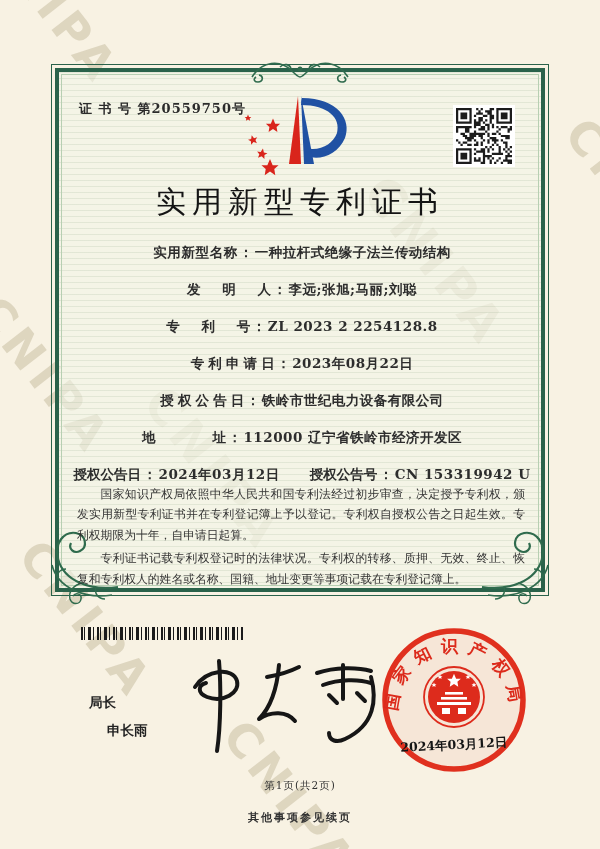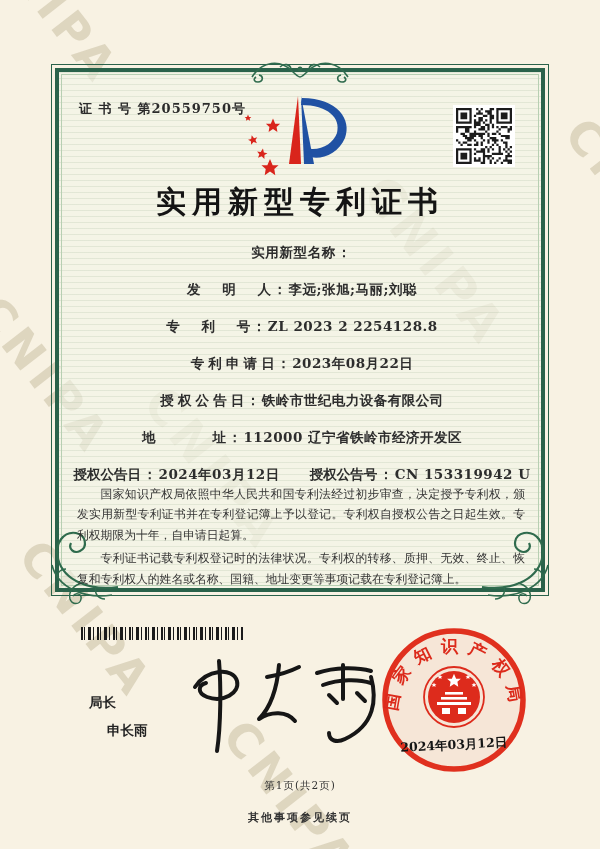--- a/index.html
+++ b/index.html
@@ -44,21 +44,21 @@
   .orn-bl  { left:-17px; bottom:-17px; }
   .orn-br  { right:-17px; bottom:-17px; transform:scaleX(-1); }
 
   
   .cert-no { position:absolute; left:20px; top:28px; font-size:13px; font-weight:600;
              letter-spacing:1px; color:#2b2b2b; }
   .logo { position:absolute; left:50%; top:16px; transform:translateX(-50%); }
   .qr { position:absolute; left:394px; top:33px; width:62px; height:62px;
         background:#fff; padding:3px; }
   .title { position:absolute; top:110px; width:100%; text-align:center;
-           font-size:30px; font-weight:700; letter-spacing:6px; color:#141414; }
+           font-size:30px; font-weight:400; letter-spacing:6px; color:#141414; }
 
   
   .fields { position:absolute; left:22px; right:18px; top:172px; }
   .frow { display:flex; align-items:baseline; height:18px; margin-bottom:19px;
           font-size:13.5px; font-weight:600; color:#2d2d2d; white-space:nowrap;justify-content:center; }
   .flabel { display:inline-block; width:84px; text-align:justify; text-align-last:justify; }
   .fcolon { margin:0 2px 0 2px; }
   .fvalue { letter-spacing:0.5px; }
   .fgroup2 { display:flex; align-items:baseline; margin-left:30px; }
 
@@ -152,20 +152,21 @@
           <path d="M0.00,0.00h2.24v2.24h-2.24zM2.24,0.00h2.24v2.24h-2.24zM4.48,0.00h2.24v2.24h-2.24zM6.72,0.00h2.24v2.24h-2.24zM8.96,0.00h2.24v2.24h-2.24zM11.20,0.00h2.24v2.24h-2.24zM13.44,0.00h2.24v2.24h-2.24zM20.16,0.00h2.24v2.24h-2.24zM24.64,0.00h2.24v2.24h-2.24zM33.60,0.00h2.24v2.24h-2.24zM35.84,0.00h2.24v2.24h-2.24zM40.32,0.00h2.24v2.24h-2.24zM42.56,0.00h2.24v2.24h-2.24zM44.80,0.00h2.24v2.24h-2.24zM47.04,0.00h2.24v2.24h-2.24zM49.28,0.00h2.24v2.24h-2.24zM51.52,0.00h2.24v2.24h-2.24zM53.76,0.00h2.24v2.24h-2.24zM0.00,2.24h2.24v2.24h-2.24zM13.44,2.24h2.24v2.24h-2.24zM22.40,2.24h2.24v2.24h-2.24zM29.12,2.24h2.24v2.24h-2.24zM31.36,2.24h2.24v2.24h-2.24zM33.60,2.24h2.24v2.24h-2.24zM40.32,2.24h2.24v2.24h-2.24zM53.76,2.24h2.24v2.24h-2.24zM0.00,4.48h2.24v2.24h-2.24zM4.48,4.48h2.24v2.24h-2.24zM6.72,4.48h2.24v2.24h-2.24zM8.96,4.48h2.24v2.24h-2.24zM13.44,4.48h2.24v2.24h-2.24zM20.16,4.48h2.24v2.24h-2.24zM22.40,4.48h2.24v2.24h-2.24zM24.64,4.48h2.24v2.24h-2.24zM31.36,4.48h2.24v2.24h-2.24zM33.60,4.48h2.24v2.24h-2.24zM40.32,4.48h2.24v2.24h-2.24zM44.80,4.48h2.24v2.24h-2.24zM47.04,4.48h2.24v2.24h-2.24zM49.28,4.48h2.24v2.24h-2.24zM53.76,4.48h2.24v2.24h-2.24zM0.00,6.72h2.24v2.24h-2.24zM4.48,6.72h2.24v2.24h-2.24zM6.72,6.72h2.24v2.24h-2.24zM8.96,6.72h2.24v2.24h-2.24zM13.44,6.72h2.24v2.24h-2.24zM17.92,6.72h2.24v2.24h-2.24zM26.88,6.72h2.24v2.24h-2.24zM29.12,6.72h2.24v2.24h-2.24zM33.60,6.72h2.24v2.24h-2.24zM35.84,6.72h2.24v2.24h-2.24zM40.32,6.72h2.24v2.24h-2.24zM44.80,6.72h2.24v2.24h-2.24zM47.04,6.72h2.24v2.24h-2.24zM49.28,6.72h2.24v2.24h-2.24zM53.76,6.72h2.24v2.24h-2.24zM0.00,8.96h2.24v2.24h-2.24zM4.48,8.96h2.24v2.24h-2.24zM6.72,8.96h2.24v2.24h-2.24zM8.96,8.96h2.24v2.24h-2.24zM13.44,8.96h2.24v2.24h-2.24zM22.40,8.96h2.24v2.24h-2.24zM24.64,8.96h2.24v2.24h-2.24zM33.60,8.96h2.24v2.24h-2.24zM35.84,8.96h2.24v2.24h-2.24zM40.32,8.96h2.24v2.24h-2.24zM44.80,8.96h2.24v2.24h-2.24zM47.04,8.96h2.24v2.24h-2.24zM49.28,8.96h2.24v2.24h-2.24zM53.76,8.96h2.24v2.24h-2.24zM0.00,11.20h2.24v2.24h-2.24zM13.44,11.20h2.24v2.24h-2.24zM17.92,11.20h2.24v2.24h-2.24zM22.40,11.20h2.24v2.24h-2.24zM24.64,11.20h2.24v2.24h-2.24zM29.12,11.20h2.24v2.24h-2.24zM33.60,11.20h2.24v2.24h-2.24zM40.32,11.20h2.24v2.24h-2.24zM53.76,11.20h2.24v2.24h-2.24zM0.00,13.44h2.24v2.24h-2.24zM2.24,13.44h2.24v2.24h-2.24zM4.48,13.44h2.24v2.24h-2.24zM6.72,13.44h2.24v2.24h-2.24zM8.96,13.44h2.24v2.24h-2.24zM11.20,13.44h2.24v2.24h-2.24zM13.44,13.44h2.24v2.24h-2.24zM17.92,13.44h2.24v2.24h-2.24zM20.16,13.44h2.24v2.24h-2.24zM22.40,13.44h2.24v2.24h-2.24zM26.88,13.44h2.24v2.24h-2.24zM33.60,13.44h2.24v2.24h-2.24zM40.32,13.44h2.24v2.24h-2.24zM42.56,13.44h2.24v2.24h-2.24zM44.80,13.44h2.24v2.24h-2.24zM47.04,13.44h2.24v2.24h-2.24zM49.28,13.44h2.24v2.24h-2.24zM51.52,13.44h2.24v2.24h-2.24zM53.76,13.44h2.24v2.24h-2.24zM17.92,15.68h2.24v2.24h-2.24zM20.16,15.68h2.24v2.24h-2.24zM22.40,15.68h2.24v2.24h-2.24zM29.12,15.68h2.24v2.24h-2.24zM31.36,15.68h2.24v2.24h-2.24zM35.84,15.68h2.24v2.24h-2.24zM0.00,17.92h2.24v2.24h-2.24zM2.24,17.92h2.24v2.24h-2.24zM4.48,17.92h2.24v2.24h-2.24zM6.72,17.92h2.24v2.24h-2.24zM8.96,17.92h2.24v2.24h-2.24zM11.20,17.92h2.24v2.24h-2.24zM13.44,17.92h2.24v2.24h-2.24zM17.92,17.92h2.24v2.24h-2.24zM24.64,17.92h2.24v2.24h-2.24zM26.88,17.92h2.24v2.24h-2.24zM31.36,17.92h2.24v2.24h-2.24zM35.84,17.92h2.24v2.24h-2.24zM40.32,17.92h2.24v2.24h-2.24zM44.80,17.92h2.24v2.24h-2.24zM47.04,17.92h2.24v2.24h-2.24zM49.28,17.92h2.24v2.24h-2.24zM53.76,17.92h2.24v2.24h-2.24zM0.00,20.16h2.24v2.24h-2.24zM8.96,20.16h2.24v2.24h-2.24zM11.20,20.16h2.24v2.24h-2.24zM22.40,20.16h2.24v2.24h-2.24zM24.64,20.16h2.24v2.24h-2.24zM26.88,20.16h2.24v2.24h-2.24zM31.36,20.16h2.24v2.24h-2.24zM42.56,20.16h2.24v2.24h-2.24zM51.52,20.16h2.24v2.24h-2.24zM53.76,20.16h2.24v2.24h-2.24zM0.00,22.40h2.24v2.24h-2.24zM8.96,22.40h2.24v2.24h-2.24zM11.20,22.40h2.24v2.24h-2.24zM17.92,22.40h2.24v2.24h-2.24zM29.12,22.40h2.24v2.24h-2.24zM40.32,22.40h2.24v2.24h-2.24zM51.52,22.40h2.24v2.24h-2.24zM4.48,24.64h2.24v2.24h-2.24zM6.72,24.64h2.24v2.24h-2.24zM13.44,24.64h2.24v2.24h-2.24zM15.68,24.64h2.24v2.24h-2.24zM17.92,24.64h2.24v2.24h-2.24zM20.16,24.64h2.24v2.24h-2.24zM22.40,24.64h2.24v2.24h-2.24zM24.64,24.64h2.24v2.24h-2.24zM26.88,24.64h2.24v2.24h-2.24zM31.36,24.64h2.24v2.24h-2.24zM35.84,24.64h2.24v2.24h-2.24zM38.08,24.64h2.24v2.24h-2.24zM42.56,24.64h2.24v2.24h-2.24zM6.72,26.88h2.24v2.24h-2.24zM8.96,26.88h2.24v2.24h-2.24zM13.44,26.88h2.24v2.24h-2.24zM15.68,26.88h2.24v2.24h-2.24zM17.92,26.88h2.24v2.24h-2.24zM22.40,26.88h2.24v2.24h-2.24zM24.64,26.88h2.24v2.24h-2.24zM31.36,26.88h2.24v2.24h-2.24zM44.80,26.88h2.24v2.24h-2.24zM47.04,26.88h2.24v2.24h-2.24zM49.28,26.88h2.24v2.24h-2.24zM51.52,26.88h2.24v2.24h-2.24zM8.96,29.12h2.24v2.24h-2.24zM11.20,29.12h2.24v2.24h-2.24zM13.44,29.12h2.24v2.24h-2.24zM15.68,29.12h2.24v2.24h-2.24zM24.64,29.12h2.24v2.24h-2.24zM33.60,29.12h2.24v2.24h-2.24zM35.84,29.12h2.24v2.24h-2.24zM38.08,29.12h2.24v2.24h-2.24zM49.28,29.12h2.24v2.24h-2.24zM51.52,29.12h2.24v2.24h-2.24zM0.00,31.36h2.24v2.24h-2.24zM11.20,31.36h2.24v2.24h-2.24zM13.44,31.36h2.24v2.24h-2.24zM17.92,31.36h2.24v2.24h-2.24zM26.88,31.36h2.24v2.24h-2.24zM31.36,31.36h2.24v2.24h-2.24zM35.84,31.36h2.24v2.24h-2.24zM38.08,31.36h2.24v2.24h-2.24zM40.32,31.36h2.24v2.24h-2.24zM44.80,31.36h2.24v2.24h-2.24zM2.24,33.60h2.24v2.24h-2.24zM6.72,33.60h2.24v2.24h-2.24zM8.96,33.60h2.24v2.24h-2.24zM20.16,33.60h2.24v2.24h-2.24zM24.64,33.60h2.24v2.24h-2.24zM31.36,33.60h2.24v2.24h-2.24zM38.08,33.60h2.24v2.24h-2.24zM47.04,33.60h2.24v2.24h-2.24zM49.28,33.60h2.24v2.24h-2.24zM4.48,35.84h2.24v2.24h-2.24zM11.20,35.84h2.24v2.24h-2.24zM13.44,35.84h2.24v2.24h-2.24zM17.92,35.84h2.24v2.24h-2.24zM20.16,35.84h2.24v2.24h-2.24zM24.64,35.84h2.24v2.24h-2.24zM35.84,35.84h2.24v2.24h-2.24zM40.32,35.84h2.24v2.24h-2.24zM49.28,35.84h2.24v2.24h-2.24zM29.12,38.08h2.24v2.24h-2.24zM33.60,38.08h2.24v2.24h-2.24zM42.56,38.08h2.24v2.24h-2.24zM49.28,38.08h2.24v2.24h-2.24zM53.76,38.08h2.24v2.24h-2.24zM0.00,40.32h2.24v2.24h-2.24zM2.24,40.32h2.24v2.24h-2.24zM4.48,40.32h2.24v2.24h-2.24zM6.72,40.32h2.24v2.24h-2.24zM8.96,40.32h2.24v2.24h-2.24zM11.20,40.32h2.24v2.24h-2.24zM13.44,40.32h2.24v2.24h-2.24zM17.92,40.32h2.24v2.24h-2.24zM24.64,40.32h2.24v2.24h-2.24zM26.88,40.32h2.24v2.24h-2.24zM31.36,40.32h2.24v2.24h-2.24zM35.84,40.32h2.24v2.24h-2.24zM42.56,40.32h2.24v2.24h-2.24zM47.04,40.32h2.24v2.24h-2.24zM51.52,40.32h2.24v2.24h-2.24zM0.00,42.56h2.24v2.24h-2.24zM13.44,42.56h2.24v2.24h-2.24zM20.16,42.56h2.24v2.24h-2.24zM22.40,42.56h2.24v2.24h-2.24zM24.64,42.56h2.24v2.24h-2.24zM26.88,42.56h2.24v2.24h-2.24zM31.36,42.56h2.24v2.24h-2.24zM42.56,42.56h2.24v2.24h-2.24zM49.28,42.56h2.24v2.24h-2.24zM53.76,42.56h2.24v2.24h-2.24zM0.00,44.80h2.24v2.24h-2.24zM4.48,44.80h2.24v2.24h-2.24zM6.72,44.80h2.24v2.24h-2.24zM8.96,44.80h2.24v2.24h-2.24zM13.44,44.80h2.24v2.24h-2.24zM17.92,44.80h2.24v2.24h-2.24zM26.88,44.80h2.24v2.24h-2.24zM35.84,44.80h2.24v2.24h-2.24zM38.08,44.80h2.24v2.24h-2.24zM40.32,44.80h2.24v2.24h-2.24zM42.56,44.80h2.24v2.24h-2.24zM44.80,44.80h2.24v2.24h-2.24zM51.52,44.80h2.24v2.24h-2.24zM0.00,47.04h2.24v2.24h-2.24zM4.48,47.04h2.24v2.24h-2.24zM6.72,47.04h2.24v2.24h-2.24zM8.96,47.04h2.24v2.24h-2.24zM13.44,47.04h2.24v2.24h-2.24zM26.88,47.04h2.24v2.24h-2.24zM29.12,47.04h2.24v2.24h-2.24zM31.36,47.04h2.24v2.24h-2.24zM33.60,47.04h2.24v2.24h-2.24zM49.28,47.04h2.24v2.24h-2.24zM51.52,47.04h2.24v2.24h-2.24zM53.76,47.04h2.24v2.24h-2.24zM0.00,49.28h2.24v2.24h-2.24zM4.48,49.28h2.24v2.24h-2.24zM6.72,49.28h2.24v2.24h-2.24zM8.96,49.28h2.24v2.24h-2.24zM13.44,49.28h2.24v2.24h-2.24zM17.92,49.28h2.24v2.24h-2.24zM22.40,49.28h2.24v2.24h-2.24zM26.88,49.28h2.24v2.24h-2.24zM31.36,49.28h2.24v2.24h-2.24zM35.84,49.28h2.24v2.24h-2.24zM42.56,49.28h2.24v2.24h-2.24zM49.28,49.28h2.24v2.24h-2.24zM0.00,51.52h2.24v2.24h-2.24zM13.44,51.52h2.24v2.24h-2.24zM17.92,51.52h2.24v2.24h-2.24zM20.16,51.52h2.24v2.24h-2.24zM22.40,51.52h2.24v2.24h-2.24zM26.88,51.52h2.24v2.24h-2.24zM33.60,51.52h2.24v2.24h-2.24zM40.32,51.52h2.24v2.24h-2.24zM47.04,51.52h2.24v2.24h-2.24zM49.28,51.52h2.24v2.24h-2.24zM51.52,51.52h2.24v2.24h-2.24zM53.76,51.52h2.24v2.24h-2.24zM0.00,53.76h2.24v2.24h-2.24zM2.24,53.76h2.24v2.24h-2.24zM4.48,53.76h2.24v2.24h-2.24zM6.72,53.76h2.24v2.24h-2.24zM8.96,53.76h2.24v2.24h-2.24zM11.20,53.76h2.24v2.24h-2.24zM13.44,53.76h2.24v2.24h-2.24zM24.64,53.76h2.24v2.24h-2.24zM26.88,53.76h2.24v2.24h-2.24zM33.60,53.76h2.24v2.24h-2.24zM38.08,53.76h2.24v2.24h-2.24zM44.80,53.76h2.24v2.24h-2.24zM51.52,53.76h2.24v2.24h-2.24zM53.76,53.76h2.24v2.24h-2.24z" fill="#1c1c1c"></path>
         </svg>
     </div>
 
     <div class="title">实用新型专利证书</div>
 
     <div class="fields">
       <div class="frow">
         <span class="flabel">实用新型名称</span>
           <span class="fcolon">：</span>
+        <span class="fvalue">一种拉杆式绝缘子法兰传动结构</span>
       </div>
       <div class="frow">
         <span class="flabel">发明人</span>
           <span class="fcolon">：</span>
         <span class="fvalue">李远;张旭;马丽;刘聪</span>
       </div>
       <div class="frow">
         <span class="flabel">专利号</span>
           <span class="fcolon">：</span>
         <span class="fvalue">ZL 2023 2 2254128.8</span>

